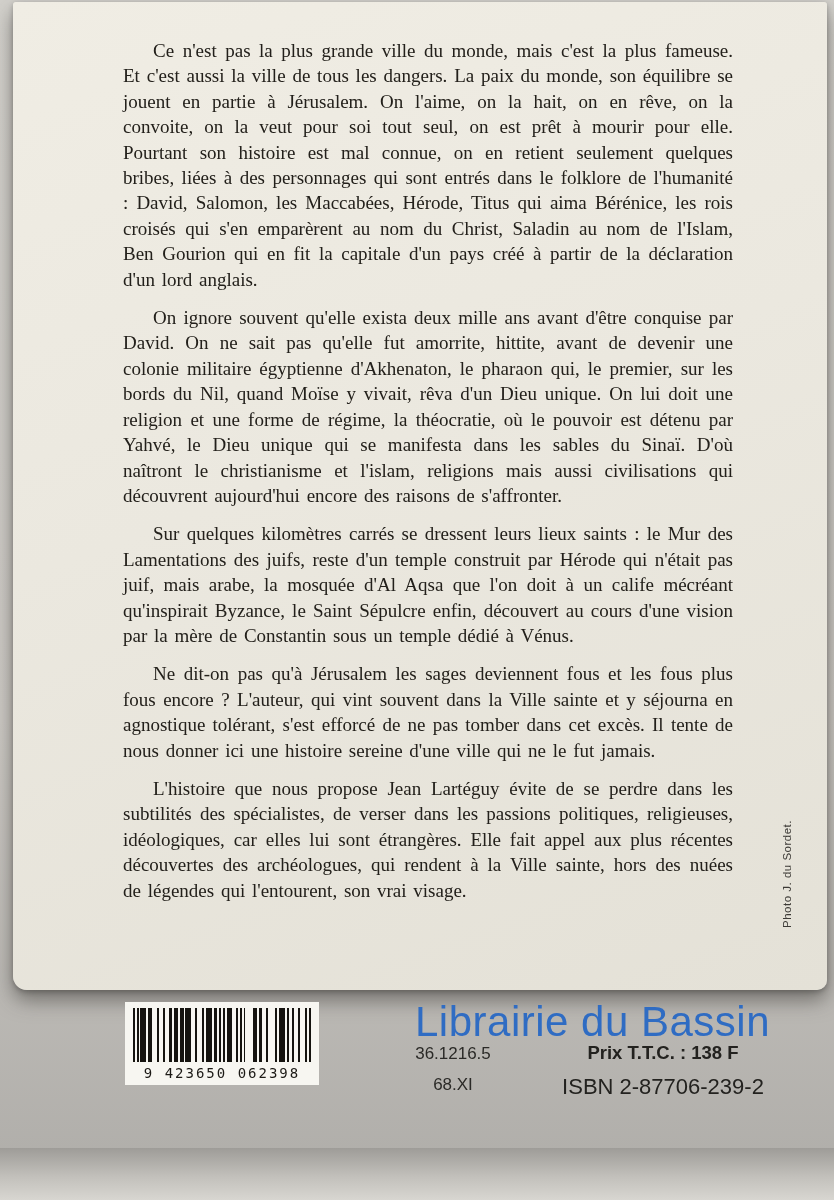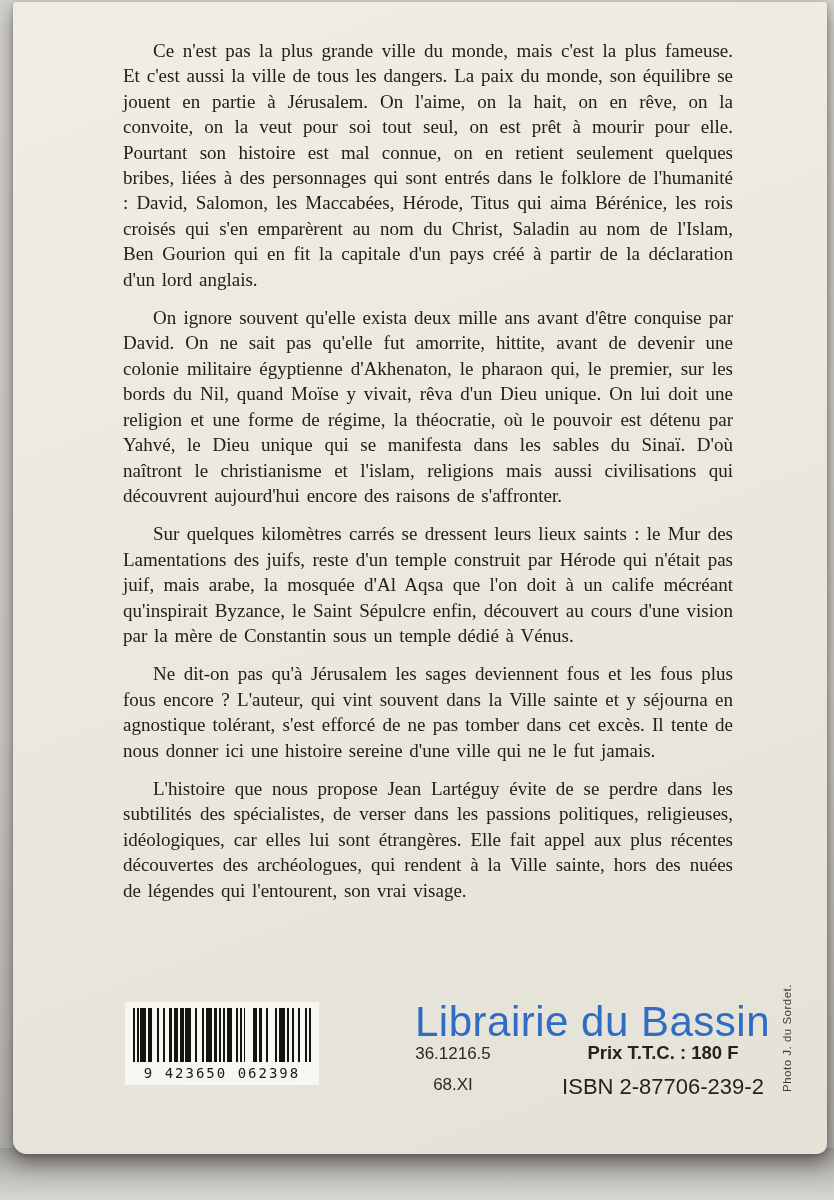--- a/index.html
+++ b/index.html
@@ -7,21 +7,21 @@
     width:834px;height:1200px;position:relative;overflow:hidden;
     background:linear-gradient(180deg,#d3d1cc 0%,#ccc9c4 60%,#aeaca8 100%);
     font-family:"Liberation Serif", serif;
   }
   .photo-bg{position:absolute;inset:0;}
   .table-surface{
     position:absolute;left:0;right:0;bottom:0;height:52px;
     background:linear-gradient(180deg,#9e9c98 0%,#c2c0bb 55%,#d8d6d1 100%);
   }
   .book-cover{
-    position:absolute;left:13px;top:2px;width:814px;height:1152px;
+    position:absolute;left:13px;top:2px;width:814px;height:988px;
     background:linear-gradient(160deg,#f0ede4 0%,#ebe8df 45%,#e4e1d7 100%);
     border-radius:3px 3px 10px 14px;
     box-shadow:0 10px 20px rgba(55,53,49,.55),0 2px 5px rgba(0,0,0,.25);
   }
   .blurb{
     position:absolute;left:110px;width:610px;top:36px;
     font-size:19px;line-height:25.4px;color:#23201b;
     text-align:justify;word-spacing:2px;
   }
   .blurb p{margin:0 0 13px 0;text-indent:30px;}
@@ -131,21 +131,21 @@
         </div>
       <div class="barcode-number">9 423650 062398</div>
     </div>
 
     <div class="print-codes">
       <div>36.1216.5</div>
       <div>68.XI</div>
     </div>
 
     <div class="price-block">
-      <div class="price">Prix T.T.C. : 180 F</div>
+      <div class="price">Prix T.T.C. : 138 F</div>
       <div class="isbn">ISBN 2-87706-239-2</div>
     </div>
 
     <div class="watermark" style="color: rgb(47, 108, 195);">Librairie du Bassin</div>
 
     <div class="photo-credit">Photo J. du Sordet.</div>
 
   </div>
 </div>
 

